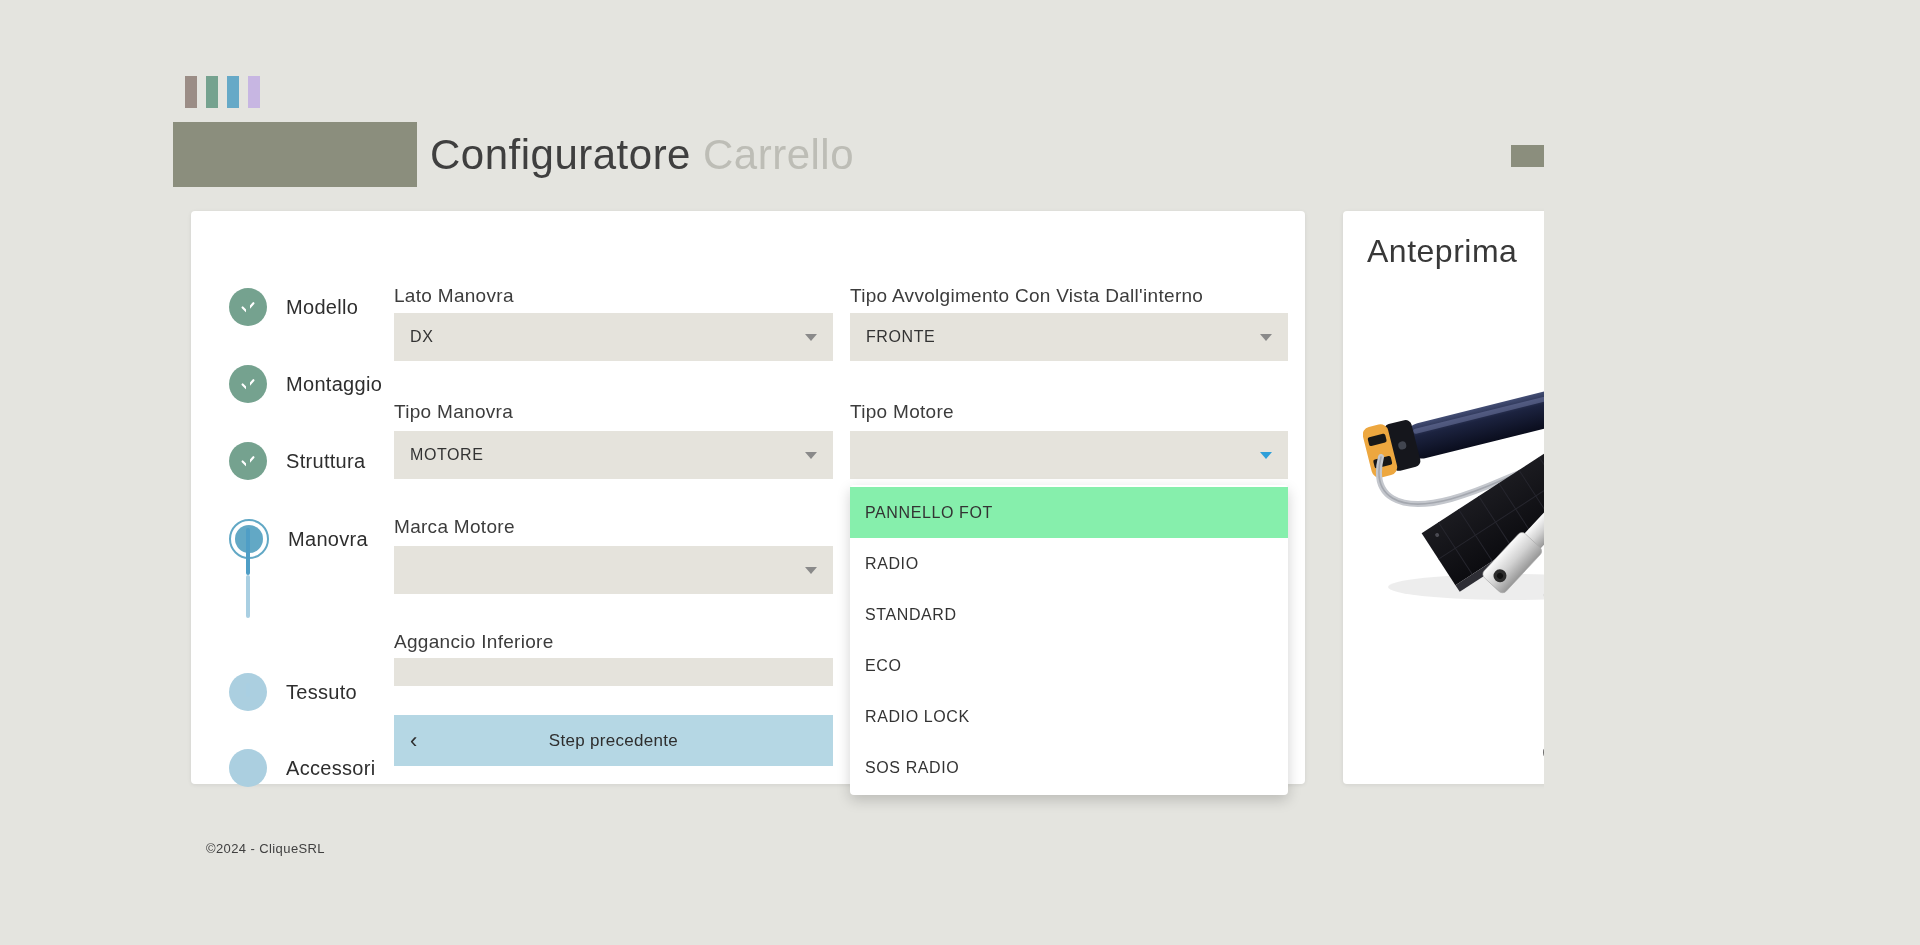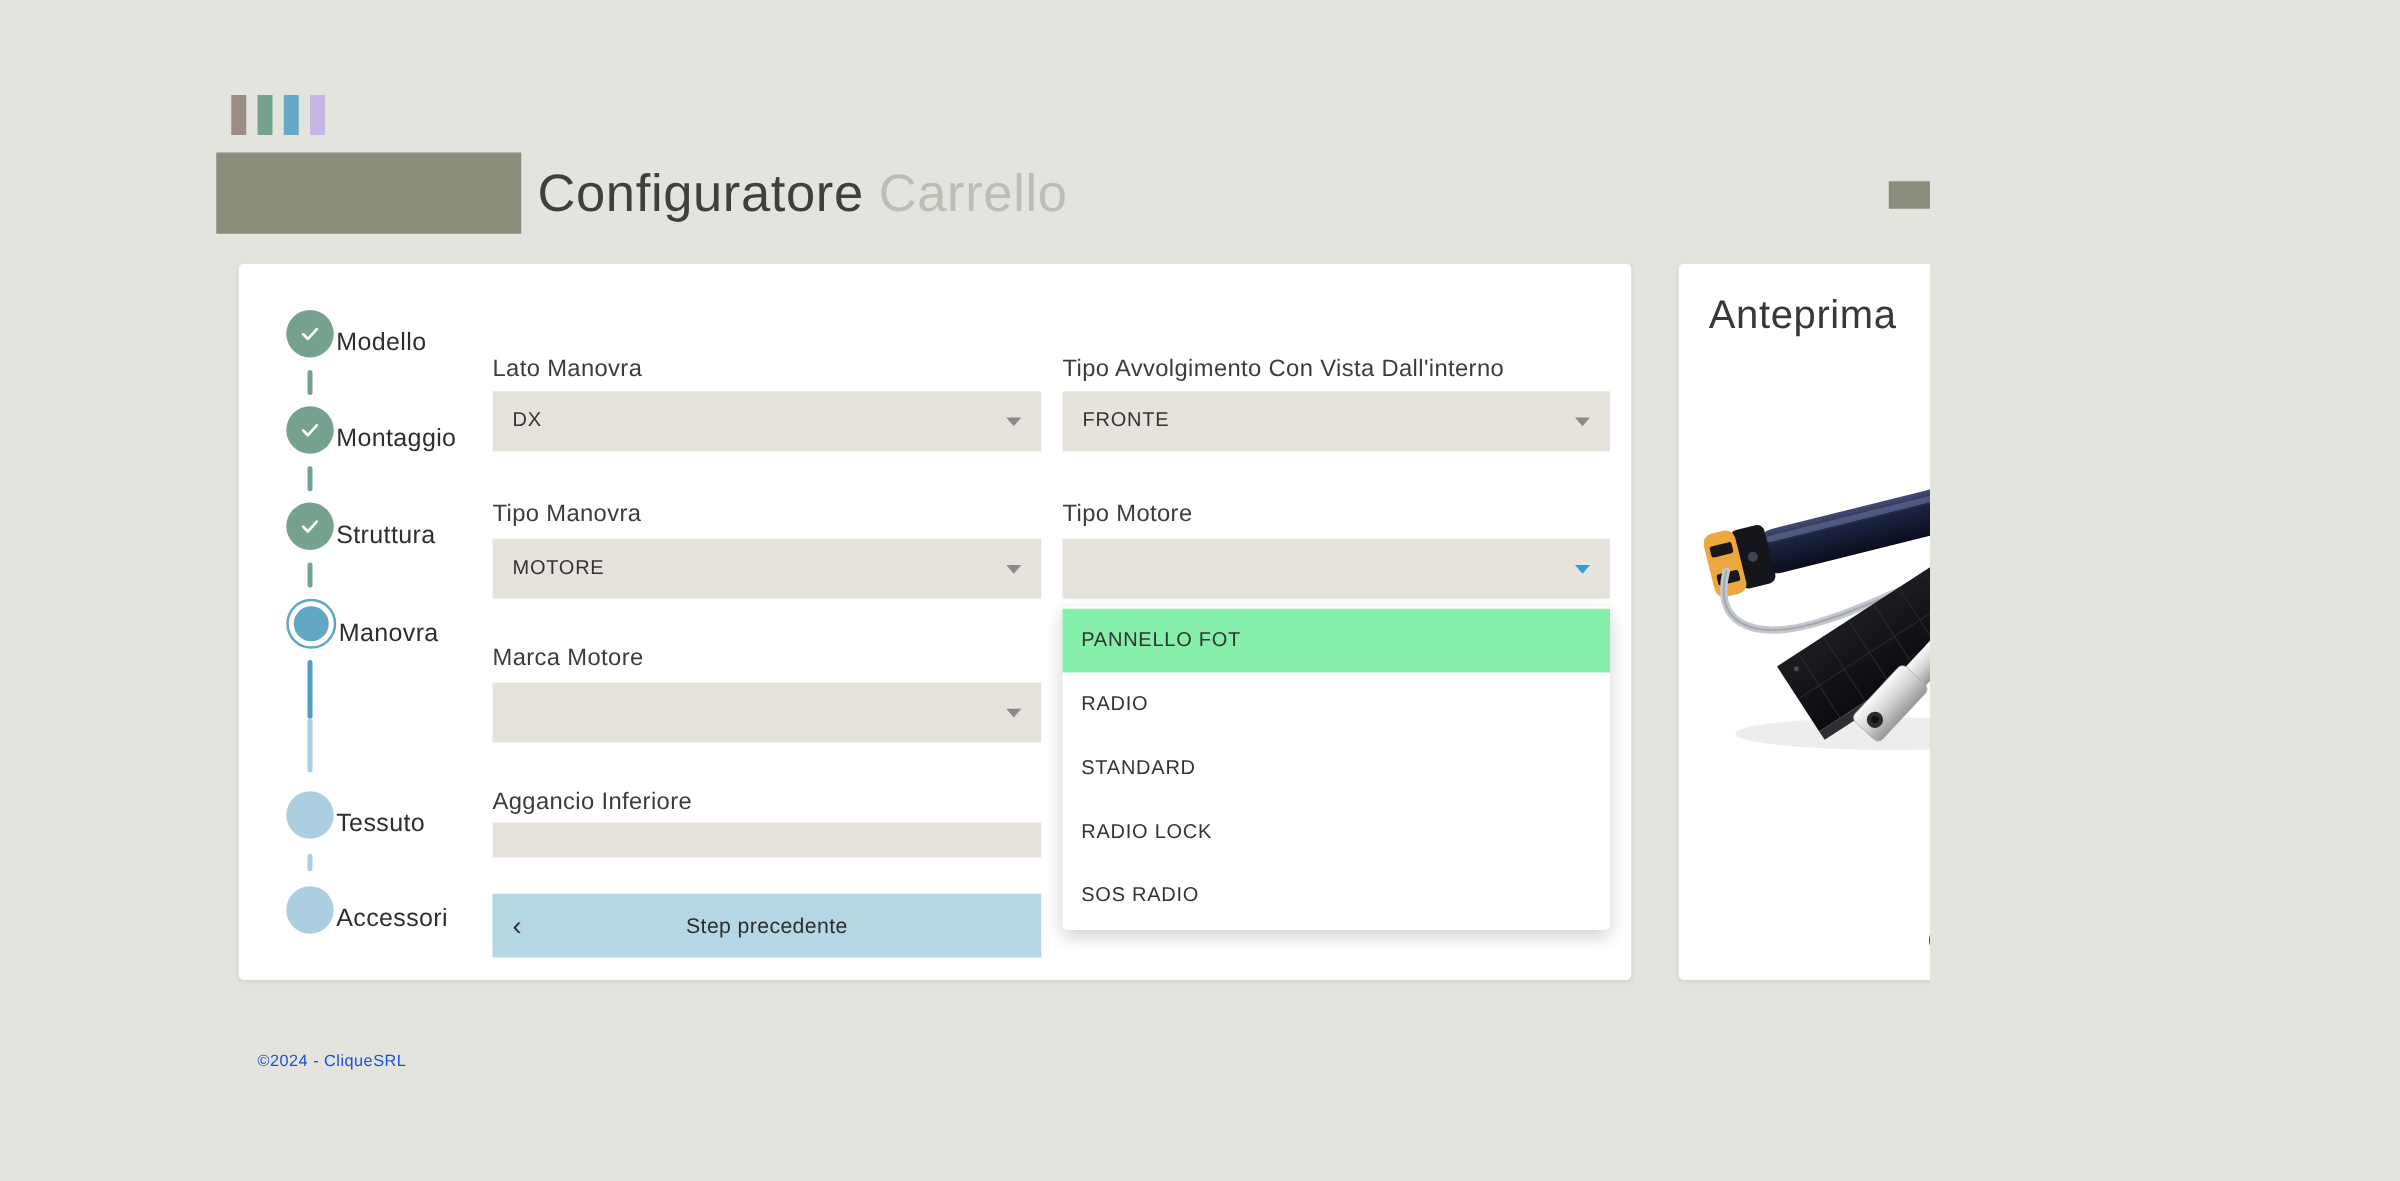--- a/index.html
+++ b/index.html
@@ -16,21 +16,21 @@
   .page-title{position:absolute;left:430px;top:122px;height:65px;display:flex;align-items:center;font-size:42px;letter-spacing:.5px;font-weight:500;color:#3f3f3f;}
   .page-title .sub{color:#bdbdb6;margin-left:12px;}
   .logout{position:absolute;left:1689px;top:140px;width:30px;height:30px;cursor:pointer;}
 
   
   .card{position:absolute;background:#fff;border-radius:4px;box-shadow:0 1px 4px rgba(0,0,0,.08);}
   .main-card{left:191px;top:211px;width:1114px;height:573px;}
   .preview-card{left:1343px;top:211px;width:384px;height:573px;}
 
   
-  .step-row{position:absolute;left:38px;display:flex;align-items:flex-end;gap:2px;cursor:pointer;}
+  .step-row{position:absolute;left:38px;display:flex;align-items:center;gap:19px;cursor:pointer;margin-top:40px;}
   .circle{width:38px;height:38px;border-radius:50%;display:flex;align-items:center;justify-content:center;flex:0 0 auto;}
   .circle.completed{background:#75a28f;}
   .circle.upcoming{background:#abcfe0;}
   .circle.active{width:36px;height:36px;border:2px solid #62a8c5;background:#fff;}
   .circle.active .inner{width:28px;height:28px;border-radius:50%;background:#62a8c5;}
   .step-label{font-size:20px;color:#2e2e2e;letter-spacing:.3px;}
   .conn{position:absolute;left:55px;width:4px;border-radius:2px;}
   .conn.green{background:#75a28f;}
   .conn.blue-dark{background:#4f9ec6;}
   .conn.blue-light{background:#a9cfe2;}
@@ -52,21 +52,21 @@
   .back-btn{position:absolute;left:203px;top:504px;width:439px;height:51px;background:#b5d7e4;display:flex;align-items:center;justify-content:center;font-size:17px;color:#2e2e2e;letter-spacing:.3px;cursor:pointer;}
   .back-btn .chev{position:absolute;left:16px;font-size:22px;color:#2e2e2e;}
 
   
   .preview-title{position:absolute;left:24px;top:22px;font-size:32px;color:#383838;letter-spacing:.5px;font-weight:500;}
   .expand-btn{position:absolute;left:324px;top:84px;width:20px;height:20px;cursor:pointer;}
   .product-img{position:absolute;left:20px;top:138px;}
   .price{position:absolute;right:21px;top:526px;font-size:24px;color:#383838;letter-spacing:.4px;}
 
   
-  .copyright{position:absolute;left:206px;top:841px;font-size:13px;color:#1d4ed8;letter-spacing:.4px;}
+  .copyright{position:absolute;left:206px;top:841px;font-size:13px;color:#404040;letter-spacing:.4px;}
   .social{position:absolute;left:1604px;top:840px;display:flex;gap:23px;align-items:center;color:#5d6166;}
   .social .s-icon{width:18px;height:18px;cursor:pointer;}
 </style>
 </head>
 <body>
 
 <div class="page">
 
   <div class="logo-bars">
     <span style="background:#9b8d86"></span>
@@ -163,20 +163,21 @@
     <div class="f-label col-r" style="top:190px">Tipo Motore</div>
     <div class="f-field col-r" style="top:220px">
       <span></span>
       <span class="caret blue"></span>
     </div>
 
     <div class="menu">
       <div class="menu-item highlighted">PANNELLO FOT</div>
       <div class="menu-item">RADIO</div>
       <div class="menu-item">STANDARD</div>
+      <div class="menu-item">ECO</div>
       <div class="menu-item">RADIO LOCK</div>
       <div class="menu-item">SOS RADIO</div>
     </div>
 
     <div class="f-label col-l" style="top:305px">Marca Motore</div>
     <div class="f-field col-l" style="top:335px">
       <span></span>
       <span class="caret"></span>
     </div>
 

